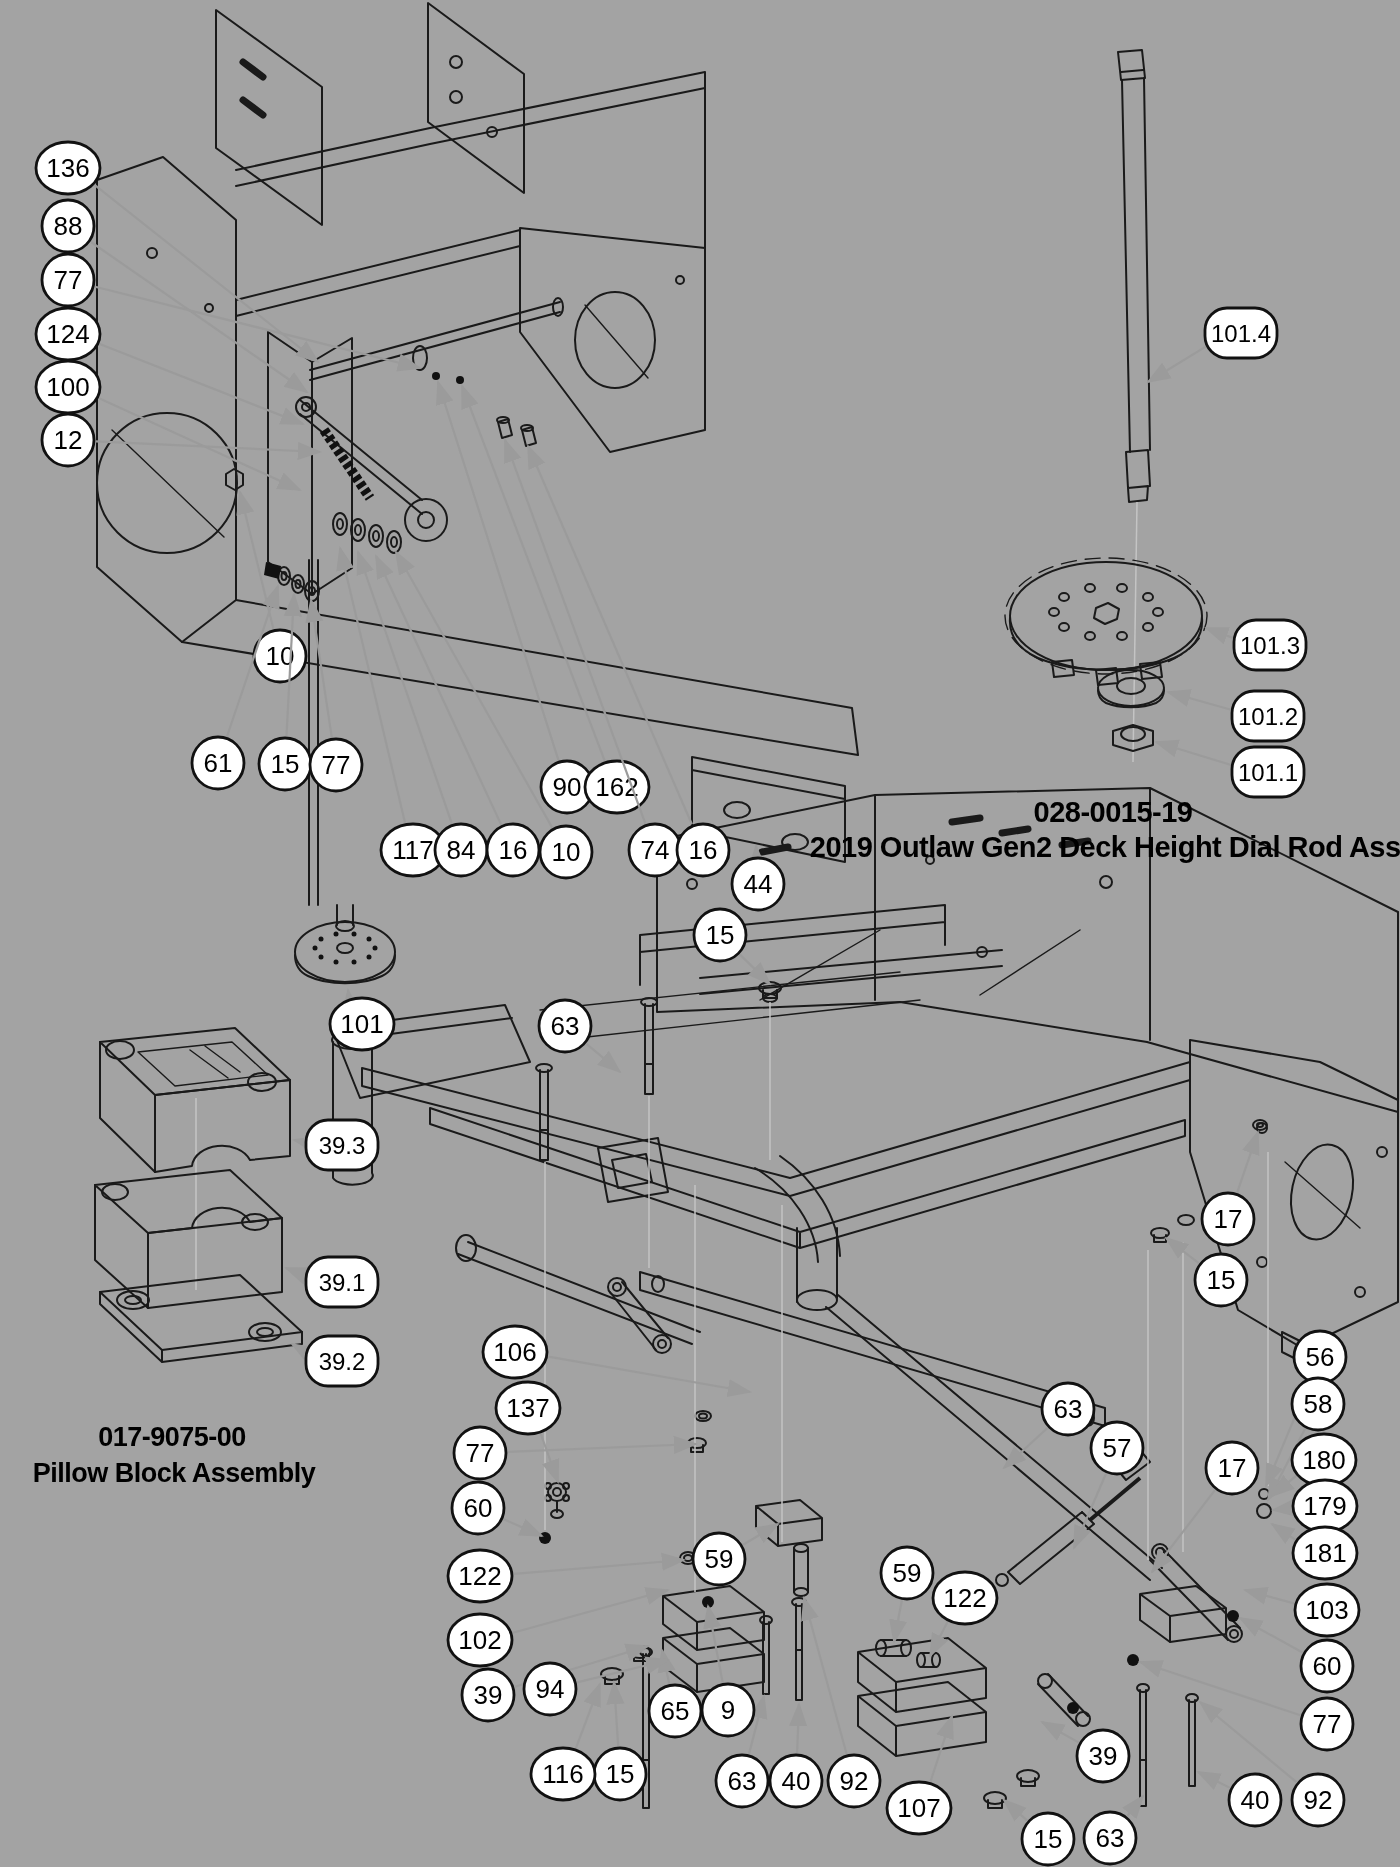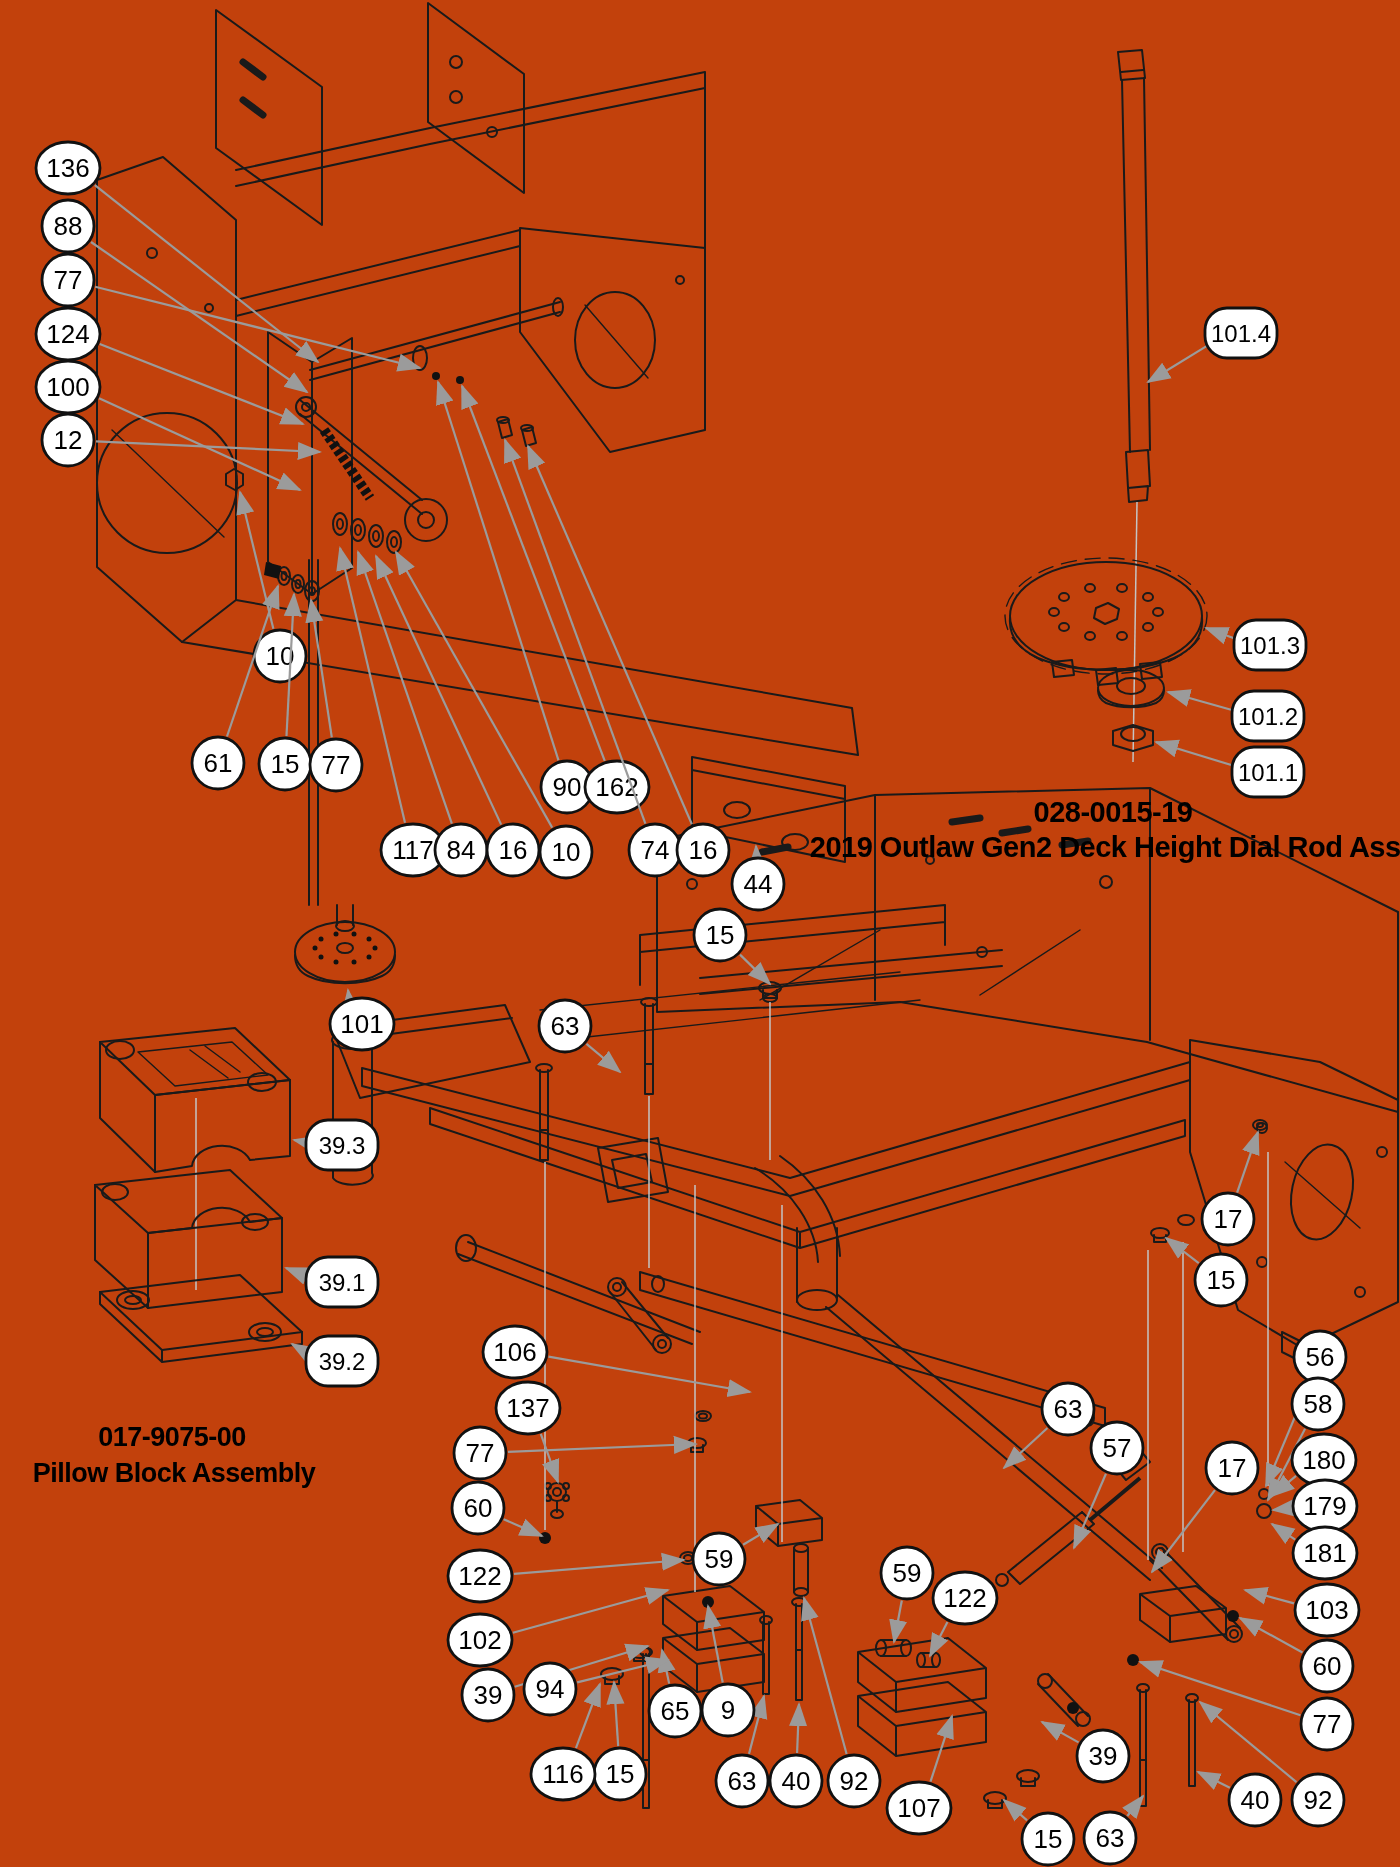--- a/index.html
+++ b/index.html
@@ -1,16 +1,16 @@
 <!DOCTYPE html>
 <html><head>
 <meta charset="utf-8">
 <style>
   html,body{margin:0;padding:0;background:#fff}
-  .page{width:1400px;height:1867px;position:relative;background:#c2410c}
+  .page{width:1400px;height:1867px;position:relative;background:#a3a3a3}
   svg{display:block}
   .line{stroke:#1a1a1a;stroke-width:2;fill:none;stroke-linejoin:round;stroke-linecap:round}
   .thin{stroke-width:1.4}
   .slot{stroke:#1a1a1a;stroke-width:7;fill:none;stroke-linecap:round}
   .fillb{fill:#111;stroke:none}
   .ref{stroke:#c4c4c4;stroke-width:1.5;fill:none}
   .leader{stroke:#9b9b9b;stroke-width:2.2;fill:none}
   .balloon{fill:#fff;stroke:#111;stroke-width:2.8}
   .balloon-text{font-family:"Liberation Sans",sans-serif;font-size:26px;text-anchor:middle;fill:#000}
   .stadium-text{font-size:24px}

